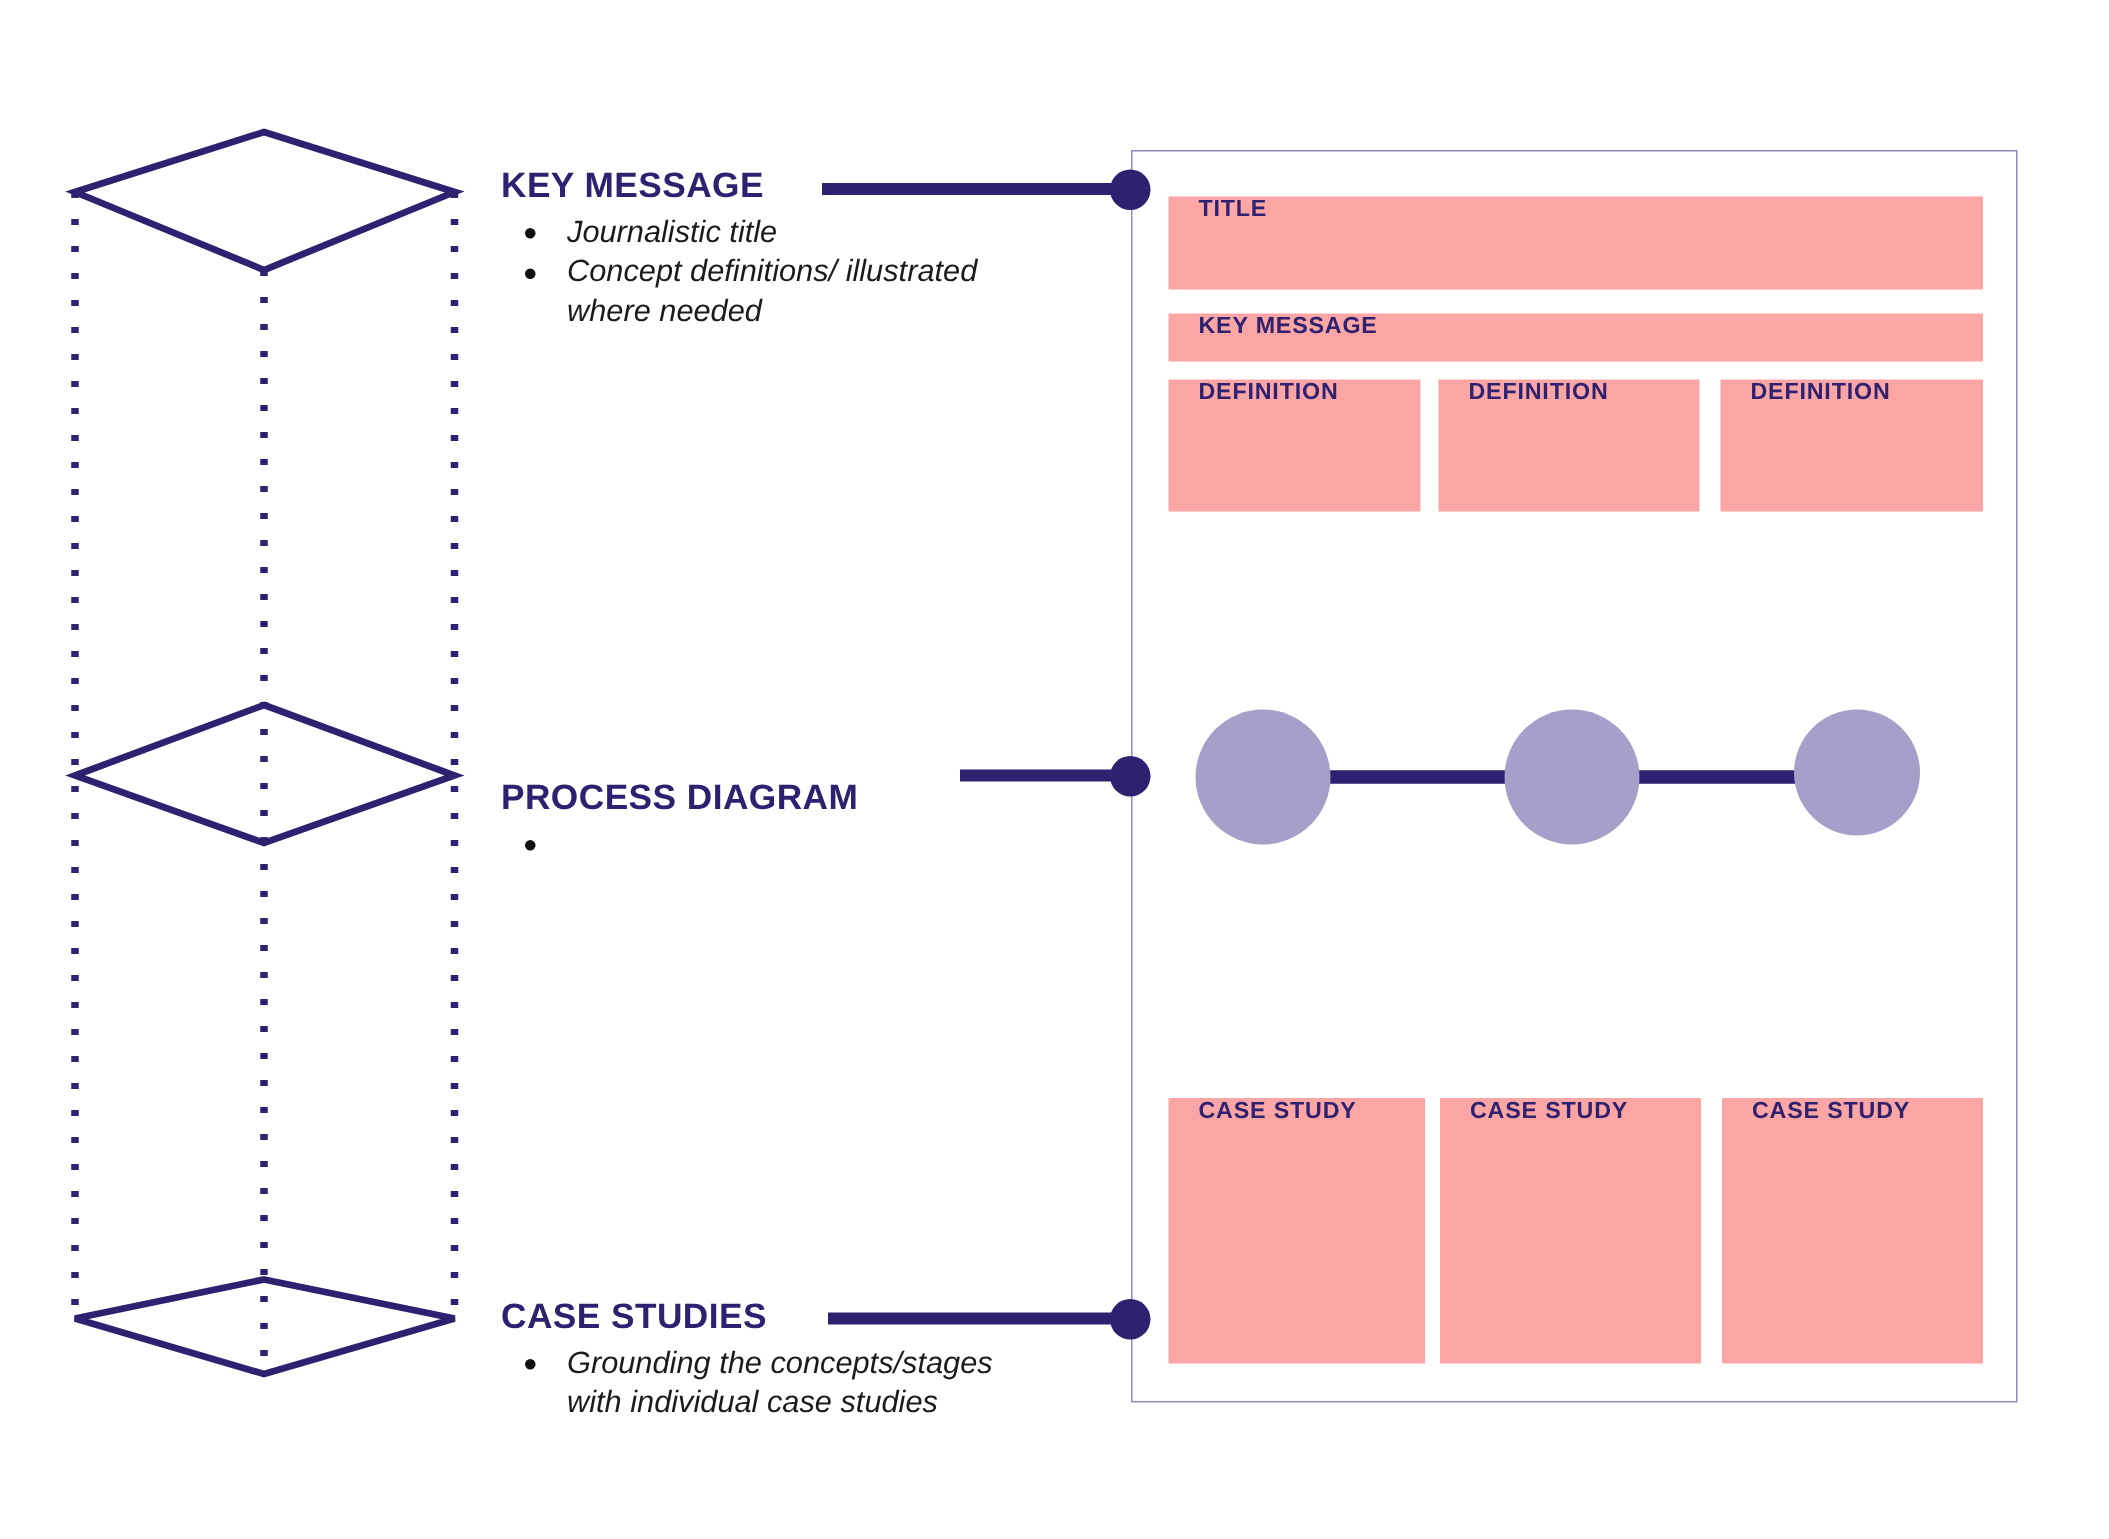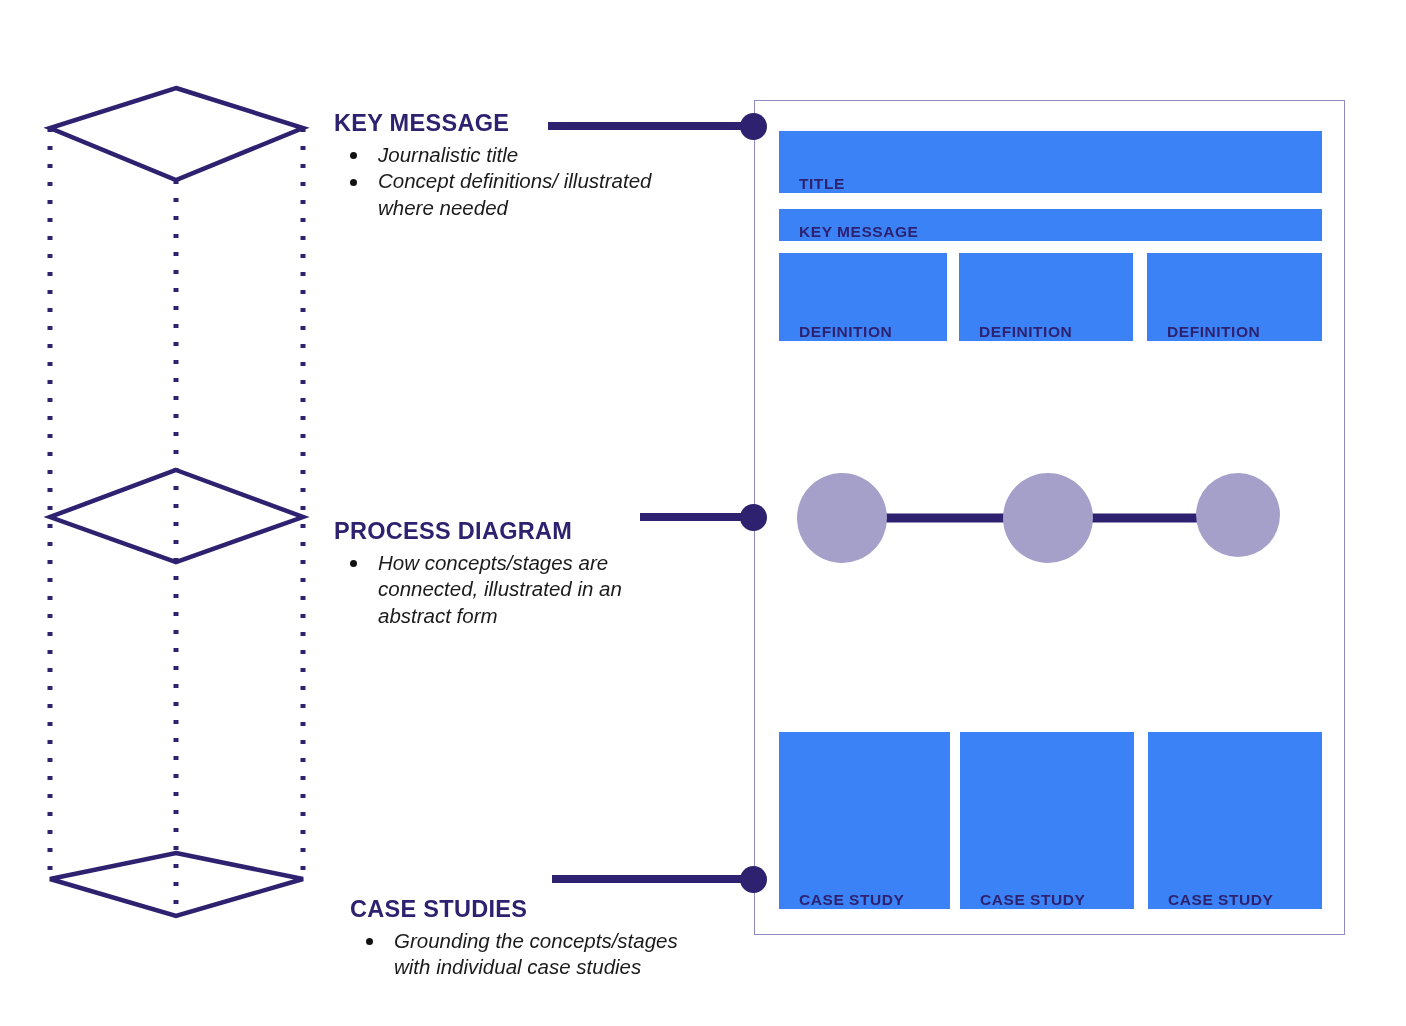--- a/index.html
+++ b/index.html
@@ -42,27 +42,27 @@
   
   .panel{
     position:absolute;left:754px;top:100px;
     width:591px;height:835px;
     border:1.6px solid #8F8AC0;
     background:#ffffff;
     box-sizing:border-box;
   }
   .pbox{
     position:absolute;
-    background:#3b82f6;
+    background:#fca5a5;
     color:#2E2270;
     font-weight:700;
     font-size:15.5px;
     letter-spacing:.55px;
     display:flex;
-    align-items:flex-end;
+    align-items:flex-start;
     box-sizing:border-box;
   }
   .pbox .lbl{padding-left:20px;}
 
   .circ{
     position:absolute;border-radius:50%;
     background:#A5A0CA;
   }
 
   
@@ -115,26 +115,25 @@
   </div>
 
   <div class="ann" style="left:334px;top:504px;margin-top:16px;">
     <div class="ann-head">
       <span class="ann-title">PROCESS DIAGRAM</span>
     <span style="display: inline-block; height: 8px; background: rgb(46, 34, 112); margin-left: 14px; width: 0px;"></span>
       </div>
     <ul class="ann-list">
       <li>
         <span class="bullet"></span>
-        <span>How concepts/stages are connected, illustrated in an abstract form</span>
       </li>
     </ul>
   </div>
 
-  <div class="ann" style="left:334px;top:898px;margin-left:16px;">
+  <div class="ann" style="left:334px;top:866px;">
     <div class="ann-head">
       <span class="ann-title">CASE STUDIES</span>
     <span style="display: inline-block; height: 8px; background: rgb(46, 34, 112); margin-left: 14px; width: 0px;"></span>
       </div>
     <ul class="ann-list">
       <li>
         <span class="bullet"></span>
         <span>Grounding the concepts/stages with individual case studies</span>
       </li>
     </ul>

